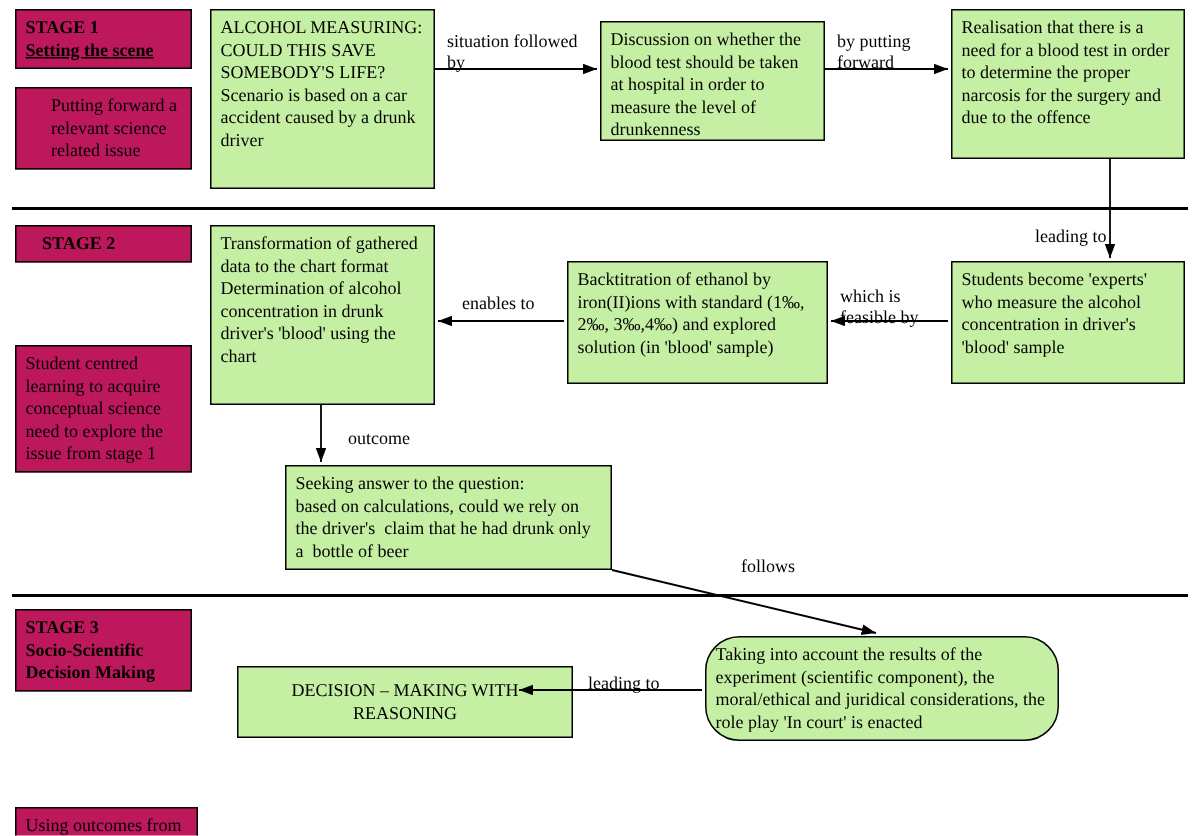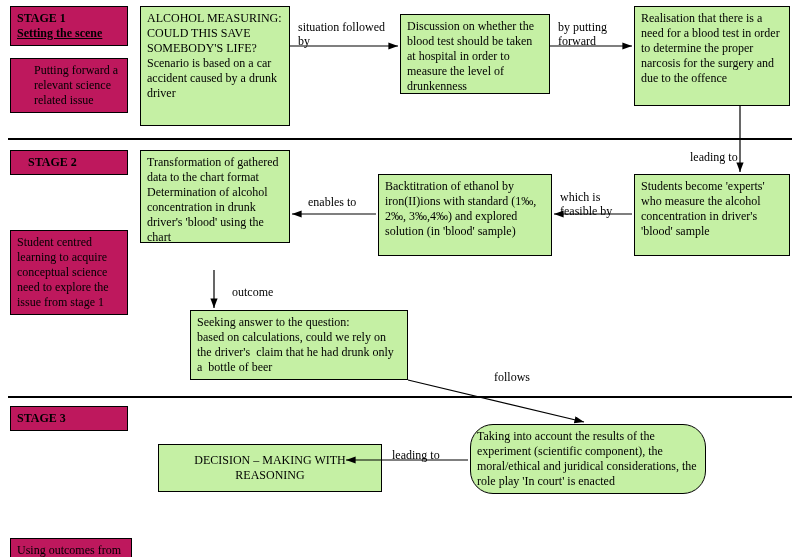--- a/index.html
+++ b/index.html
@@ -78,39 +78,40 @@
 <div class="box" style="left:10px; top:230px; width:118px;">
   <span>Student centred learning to acquire conceptual science need to explore the issue from stage 1</span>
 </div>
 
 <div class="box box-green" style="left:634px; top:174px; width:156px; height:82px;">
   <span>Students become 'experts' who measure the alcohol concentration in driver's 'blood' sample</span>
 </div>
 <div class="box box-green" style="left:378px; top:174px; width:174px; height:82px;">
   <span>Backtitration of ethanol by iron(II)ions with standard (1‰, 2‰, 3‰,4‰) and explored solution (in 'blood'  sample)</span>
 </div>
-<div class="box box-green" style="left:140px; top:150px; width:150px; height:93px;font-family:Liberation Serif, serif;">
+<div class="box box-green" style="left:140px; top:150px; width:150px; height:120px;font-family:Liberation Serif, serif;">
   <span style="white-space:pre-wrap;">Transformation of gathered data to the chart format
 Determination of alcohol concentration in drunk driver's 'blood' using the chart</span>
 </div>
 <div class="box box-green" style="left:190px; top:310px; width:218px; height:70px;">
   <span style="white-space:pre-wrap;">Seeking answer to the question:
 based on calculations, could we rely on the driver's  claim that he had drunk only a  bottle of beer</span>
 </div>
 
 <span class="label" style="left:690px; top:150px;">leading to</span>
 <span class="label" style="left:560px; top:190px; width:70px; white-space:normal;">which is feasible by</span>
 <span class="label" style="left:308px; top:195px;">enables to</span>
 <span class="label" style="left:232px; top:285px;">outcome</span>
 <span class="label" style="left:494px; top:370px;">follows</span>
 
 <div class="divider" style="top:396px;"></div>
 
 <div class="box" style="left:10px; top:406px; width:118px;">
   <span class="bold">STAGE 3</span><br>
+  <span class="bold">Socio-Scientific Decision Making</span>
 </div>
 <div class="box" style="left:10px; top:494px; width:122px;margin-top:44px;">
   <span>Using outcomes from stage 2 to aid decision making from stage 1</span>
 </div>
 
 <div class="box box-green" style="left:470px; top:424px; width:236px; height:70px;border-radius:23px;">
   <span>Taking into account the results of the experiment (scientific component), the moral/ethical and juridical considerations, the role play 'In court' is enacted</span>
 </div>
 <div class="box box-green" style="left:158px; top:444px; width:224px; text-align:center; padding-top:8px; padding-bottom:8px;">
   <span>DECISION – MAKING WITH REASONING</span>

